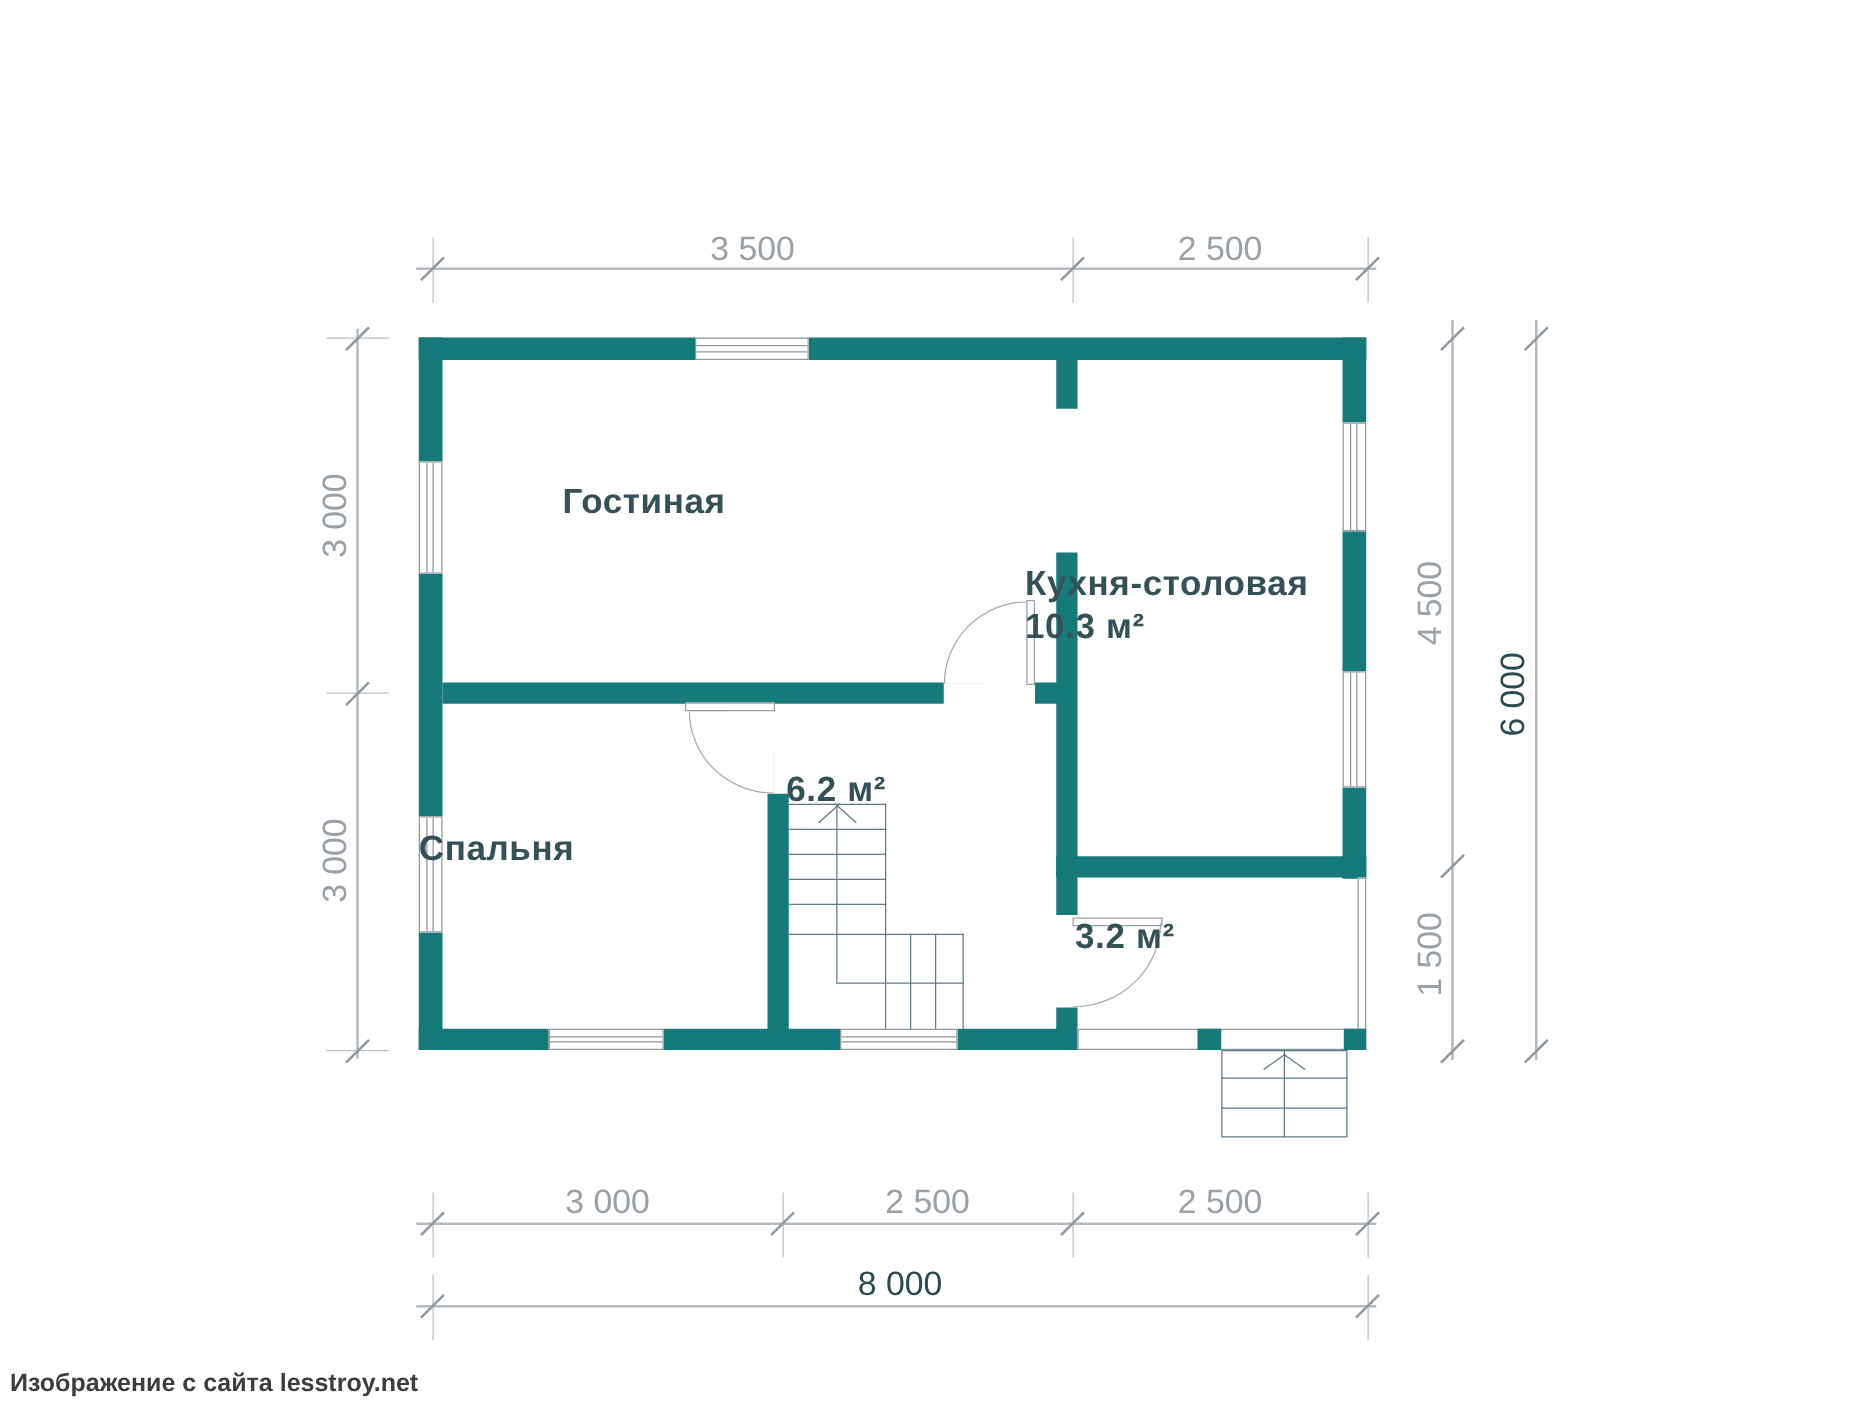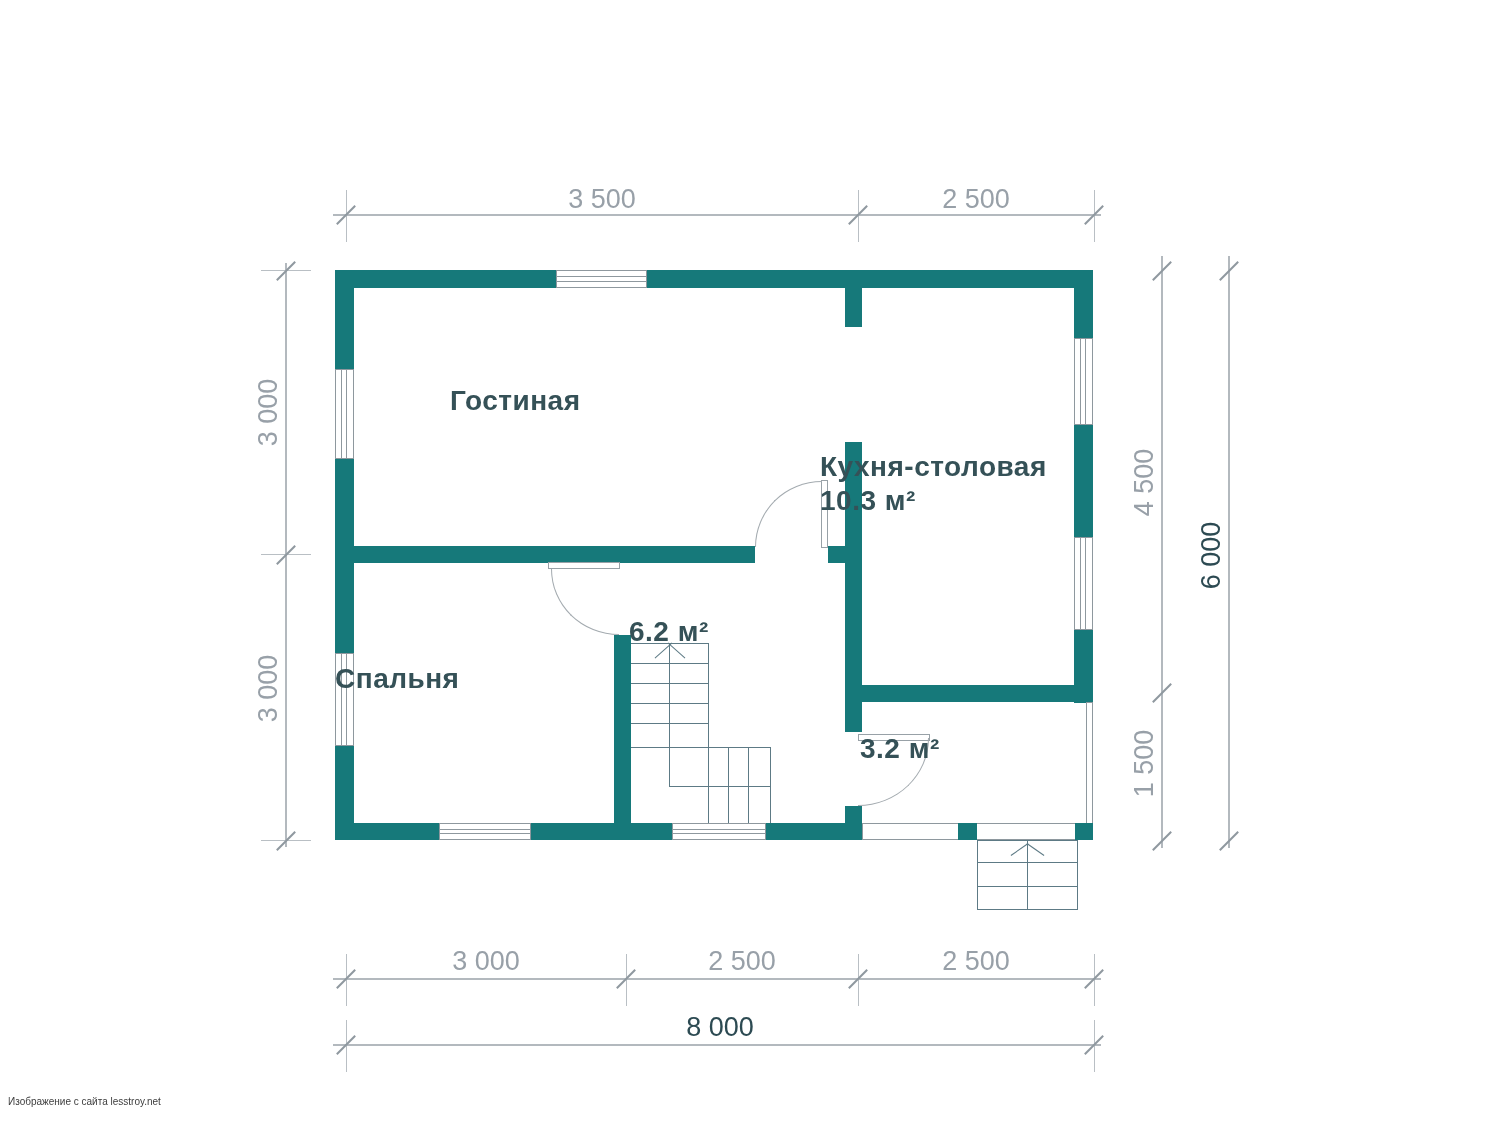--- a/index.html
+++ b/index.html
@@ -22,21 +22,21 @@
   .arc{position:absolute;border:0 solid #a3aaaf;background:transparent;}
   
   .dline{position:absolute;background:#b3b9be;}
   .ext{position:absolute;background:#b9bfc4;}
   .tick{position:absolute;width:26px;height:2px;background:#8f989f;transform:rotate(-45deg);}
   
   .rlabel{position:absolute;width:300px;text-align:left;color:#355157;font-size:28px;line-height:34px;font-weight:700;letter-spacing:0.5px;}
   .dlabel{position:absolute;width:140px;text-align:center;color:#98a0a8;font-size:27px;font-weight:400;}
   .dlabel.dark{color:#2c4a52;}
   .rot{transform:rotate(-90deg);}
-  .footer{position:absolute;color:#3d3d3d;font-size:10px;}
+  .footer{position:absolute;color:#3d3d3d;font-size:20px;font-weight:bold;}
 </style>
 </head>
 <body>
 
 <div id="plan">
 
   <div class="w" style="left:335px;top:270px;width:221px;height:18px"></div>
   <div class="w" style="left:647px;top:270px;width:446px;height:18px"></div>
   <div class="w" style="left:335px;top:270px;width:19px;height:99px"></div>
   <div class="w" style="left:335px;top:459px;width:19px;height:194px"></div>

